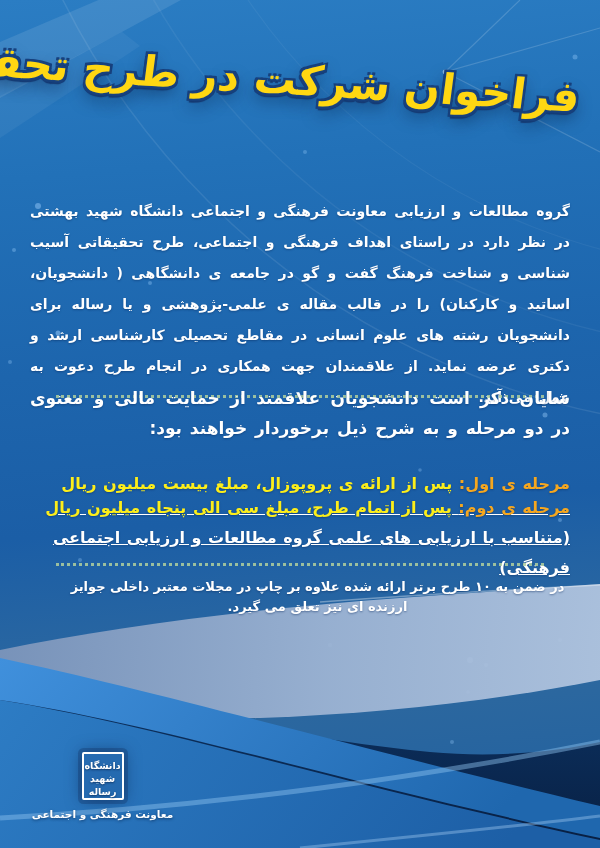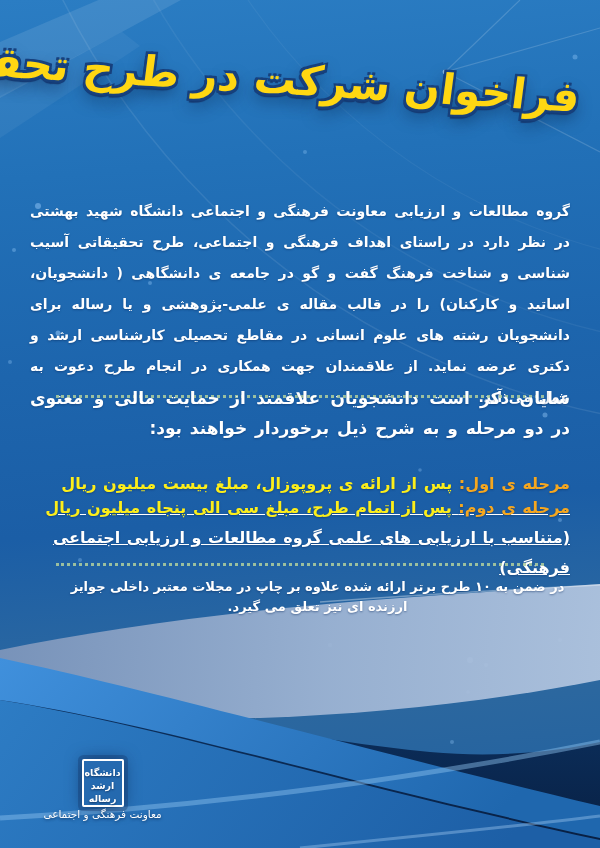--- a/index.html
+++ b/index.html
@@ -66,21 +66,21 @@
     display:inline-block;width:42px;height:48px;
     border:2px solid #ffffff;border-radius:2px;
     box-shadow:0 0 0 4px rgba(15,45,95,.30),0 0 16px rgba(8,30,70,.55);
     color:#ffffff;font-size:9.5px;font-weight:bold;line-height:13px;
     padding-top:5px;box-sizing:border-box;
     text-shadow:0 1px 2px rgba(5,25,60,.6);
     background:rgba(20,60,120,.18);
   }
   .emblem span{display:block;}
   .logo-caption{
-    color:#ffffff;font-size:10.5px;font-weight:normal;line-height:15px;
+    margin-top:7px;color:#ffffff;font-size:10.5px;font-weight:bold;line-height:15px;
     text-shadow:0 1px 3px rgba(5,30,70,.65);
   }
   .logo-caption span{display:block;}
 </style>
 </head>
 <body>
 
 <div class="poster">
 
   <svg class="bg-art" viewBox="0 0 600 848" preserveAspectRatio="none" aria-hidden="true">
@@ -158,21 +158,21 @@
 
   <p class="txt stage stage2"><span class="stage-label">مرحله ی دوم:</span><span class="stage-award"> پس از اتمام طرح، مبلغ سی الی پنجاه میلیون ریال </span><span class="stage-suffix">(متناسب با ارزیابی های علمی گروه مطالعات و ارزیابی اجتماعی فرهنگی)</span></p>
 
   <div class="divider d2"></div>
 
   <p class="txt bonus">در ضمن به ۱۰ طرح برتر ارائه شده علاوه بر چاپ در مجلات معتبر داخلی جوایز ارزنده ای نیز تعلق می گیرد.</p>
 
   <div class="logo-block">
     <div class="emblem">
       <span>دانشگاه</span>
-      <span>ارشد</span>
+      <span>شهید</span>
       <span>رساله</span>
     </div>
     <div class="logo-caption">
       <span>معاونت فرهنگی و اجتماعی</span>
     </div>
   </div>
 
 </div>
 
 </body></html>

